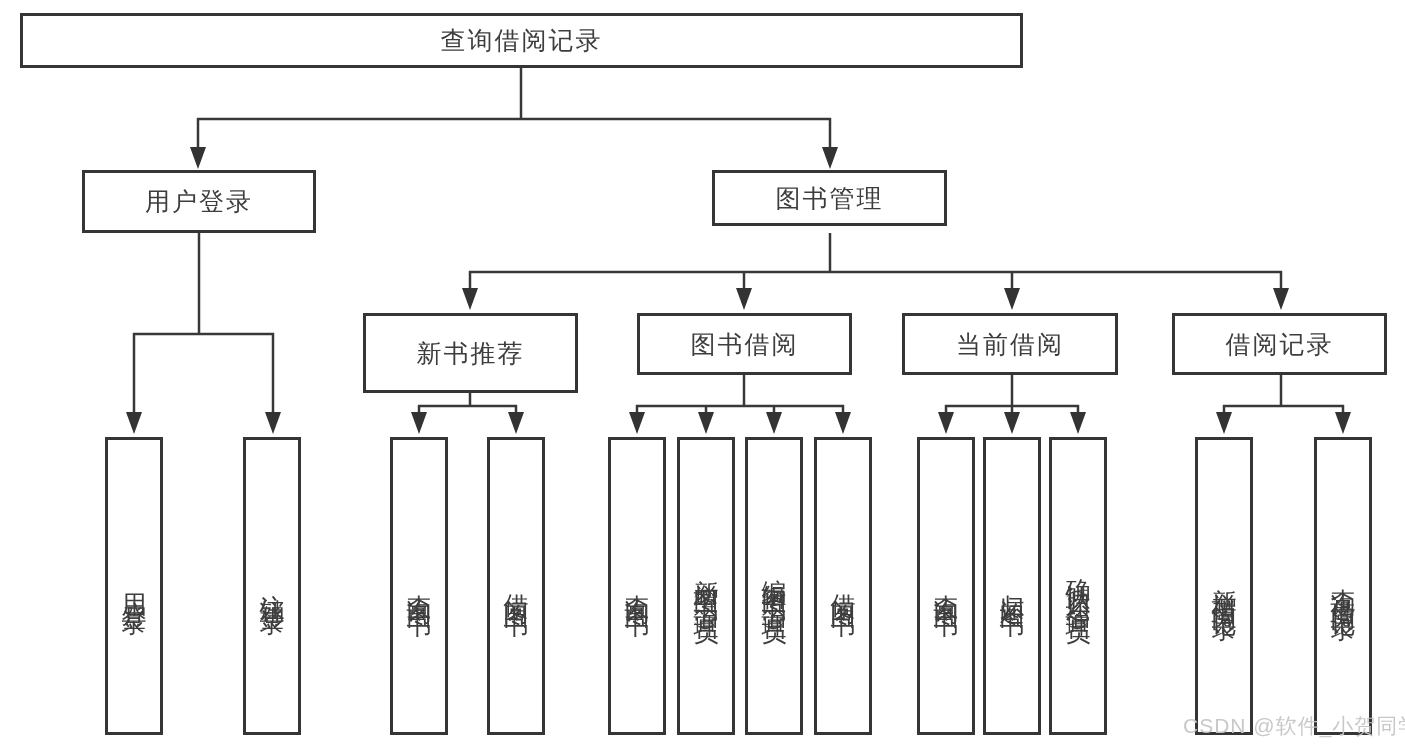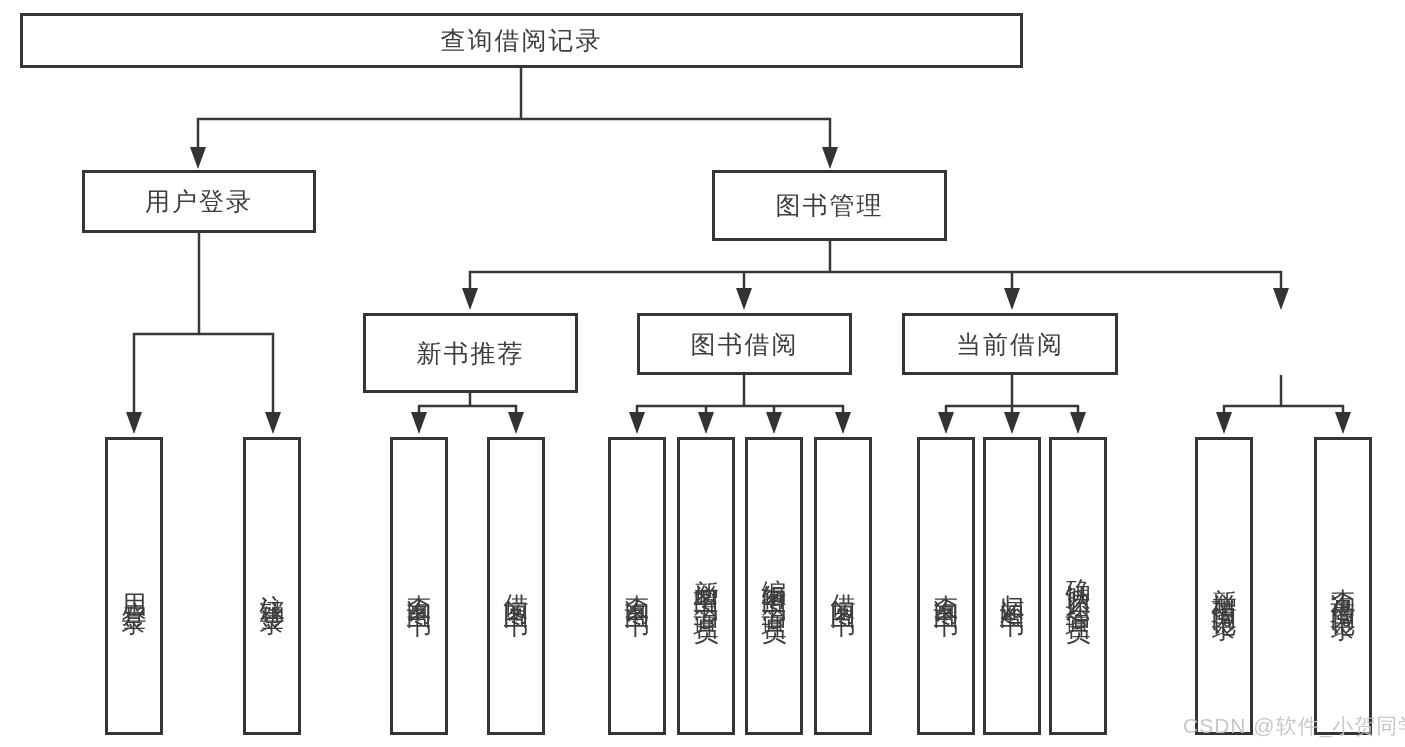--- a/index.html
+++ b/index.html
@@ -139,33 +139,36 @@
     </g>
   </svg>
 
   <div class="box" style="left:20px; top:13px; width:1003px; height:55px;">
     <span class="h-label">查询借阅记录</span>
   </div>
 
   <div class="box" style="left:82px; top:170px; width:234px; height:63px;">
     <span class="h-label">用户登录</span>
   </div>
-  <div class="box" style="left:712px; top:170px; width:235px; height:71px;">
+  <div class="box" style="left:712px; top:170px; width:235px; height:56px;">
     <span class="h-label">图书管理</span>
   </div>
 
   <div class="box" style="left:363px; top:313px; width:215px; height:80px;">
     <span class="h-label">新书推荐</span>
   </div>
   <div class="box" style="left:637px; top:313px; width:215px; height:62px;">
     <span class="h-label">图书借阅</span>
   </div>
   <div class="box" style="left:902px; top:313px; width:216px; height:62px;">
     <span class="h-label">当前借阅</span>
   </div>
+  <div class="box" style="left:1172px; top:313px; width:215px; height:62px;">
+    <span class="h-label">借阅记录</span>
+  </div>
 
   <div class="box v-box" style="left:105px;">
     <span class="v-label">用户登录</span>
   </div>
   <div class="box v-box" style="left:243px;">
     <span class="v-label">注销登录</span>
   </div>
 
   <div class="box v-box" style="left:390px;">
     <span class="v-label">查询图书</span>

